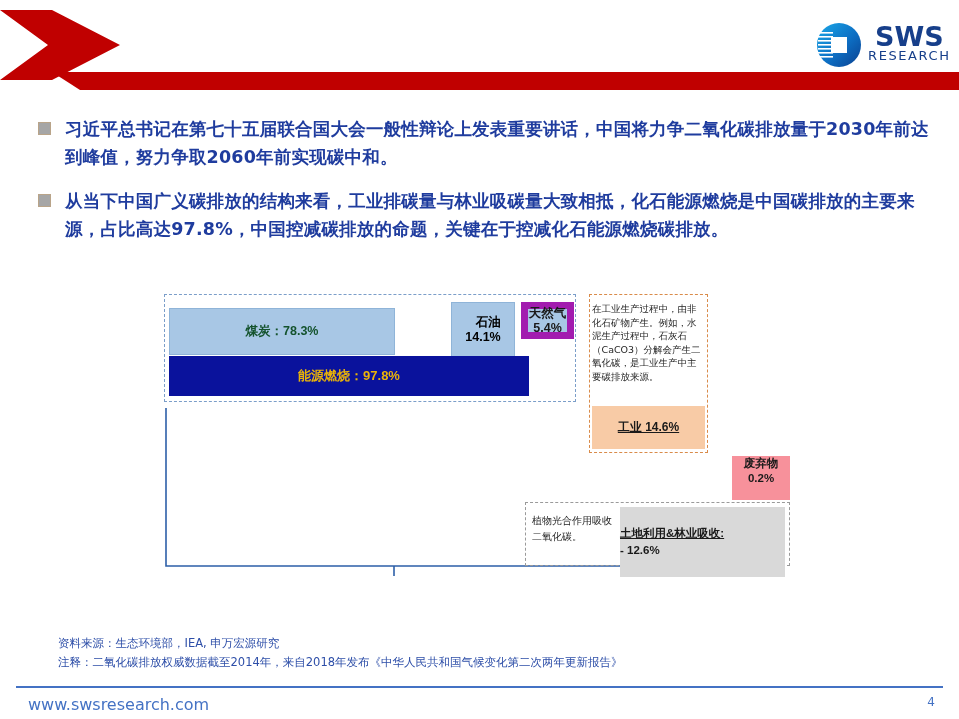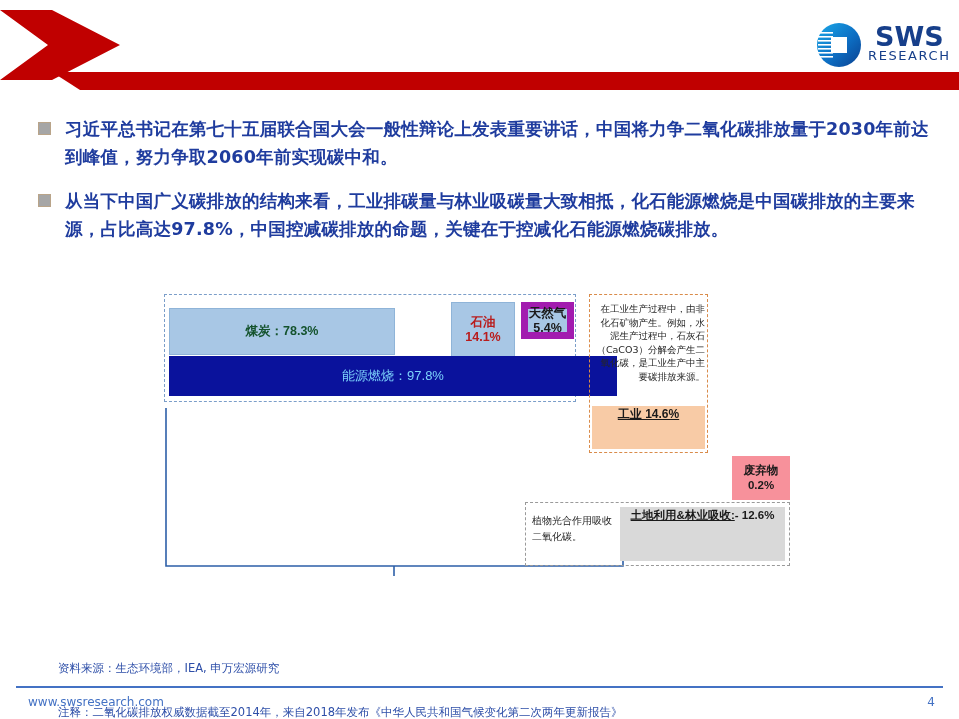--- a/index.html
+++ b/index.html
@@ -66,90 +66,89 @@
     box-sizing:border-box;text-align:center;
   }
   .bar-coal{
     left:169px;top:20px;width:226px;height:47px;
     background:#a8c7e5;border:1px solid #8fb4d8;
     font-size:12.5px;font-weight:bold;color:#14532d;
   }
   .bar-oil{
     left:451px;top:14px;width:64px;height:56px;
     background:#a8c7e5;border:1px solid #8fb4d8;
-    font-size:12.5px;font-weight:bold;color:#b91c1c;line-height:15px;
+    font-size:12.5px;font-weight:bold;color:#000000;line-height:15px;text-align:right;
   }
   .bar-gas{
     left:521px;top:14px;width:53px;height:37px;
     background:#a8c7e5;border:7px solid #a21caf;
     font-size:12.5px;font-weight:bold;color:#1a1a1a;line-height:15px;
   }
   .bar-energy{
-    left:169px;top:68px;width:448px;height:40px;
+    left:169px;top:68px;width:360px;height:40px;
     background:#0a129c;
-    font-size:13px;font-weight:normal;color:#7dd3fc;
+    font-size:13px;font-weight:bold;color:#eab308;
   }
 
   
   .dash-orange{
     position:absolute;left:589px;top:6px;width:119px;height:159px;
     border:1.6px dashed #d98b4a;box-sizing:border-box;
   }
   .ind-note{
     position:absolute;left:592px;top:10px;width:113px;height:100px;
     font-size:9.5px;color:#262626;line-height:13.5px;
-    text-align:right;padding-top:4px;box-sizing:border-box;
+    text-align:left;padding-top:4px;box-sizing:border-box;
     font-family:"DejaVu Sans","Liberation Sans",sans-serif;
   }
   .bar-industry{
     position:absolute;left:592px;top:118px;width:113px;height:43px;
-    background:#f8cba6;display:flex;justify-content:center;
+    background:#f8cba6;display:flex;align-items:center;justify-content:center;
     font-size:12px;font-weight:bold;color:#1a1a1a;
   }
   .bar-industry span{text-decoration:underline;text-decoration-color:#1a1a1a;}
 
   .bar-waste{
     position:absolute;left:732px;top:168px;width:58px;height:44px;
-    background:#f7919b;display:flex;align-items:center;justify-content:center;
+    background:#f7919b;display:flex;align-items:flex-start;justify-content:center;
     text-align:center;font-size:11.5px;font-weight:bold;color:#1a1a1a;line-height:15px;
   }
 
   
   .dash-gray{
     position:absolute;left:525px;top:214px;width:265px;height:64px;
     border:1.5px dashed #9a9a9a;box-sizing:border-box;
   }
   .land-note{
     position:absolute;left:532px;top:225px;width:84px;
     font-size:10px;color:#262626;line-height:16px;text-align:left;
   }
   .bar-land{
-    position:absolute;left:620px;top:219px;width:165px;height:54px;
-    background:#d9d9d9;display:flex;flex-direction:row;justify-content:center;
+    position:absolute;left:620px;top:219px;width:165px;height:70px;
+    background:#d9d9d9;display:flex;flex-direction:column;justify-content:center;
     padding-left:0;box-sizing:border-box;
     font-size:11.5px;font-weight:bold;color:#1a1a1a;line-height:17px;
   }
   .bar-land .ul{text-decoration:underline;}
 
   
   .connector{position:absolute;left:160px;top:118px;width:470px;height:170px;}
 
   
   .notes{position:absolute;left:58px;top:634px;}
   .note-line{
     font-size:11.5px;color:#2d4ea8;line-height:19px;white-space:nowrap;
     font-family:"DejaVu Sans","Liberation Sans",sans-serif;
-    margin-top:25px;
   }
 
   
   #footer{position:absolute;left:0;bottom:0;width:959px;height:33px;}
   .footer-rule{position:absolute;left:16px;top:0;width:927px;height:1.5px;background:#4472c4;}
   .footer-url{
-    position:absolute;left:28px;top:9px;font-size:12px;color:#4472c4;
+    position:absolute;left:28px;top:9px;font-size:16px;color:#4472c4;
     font-family:"DejaVu Sans","Liberation Sans",sans-serif;
   }
   .footer-page{
     position:absolute;right:24px;top:9px;font-size:12px;color:#4472c4;
     font-family:"DejaVu Sans","Liberation Sans",sans-serif;
   }
 </style>
 </head>
 <body>
 

